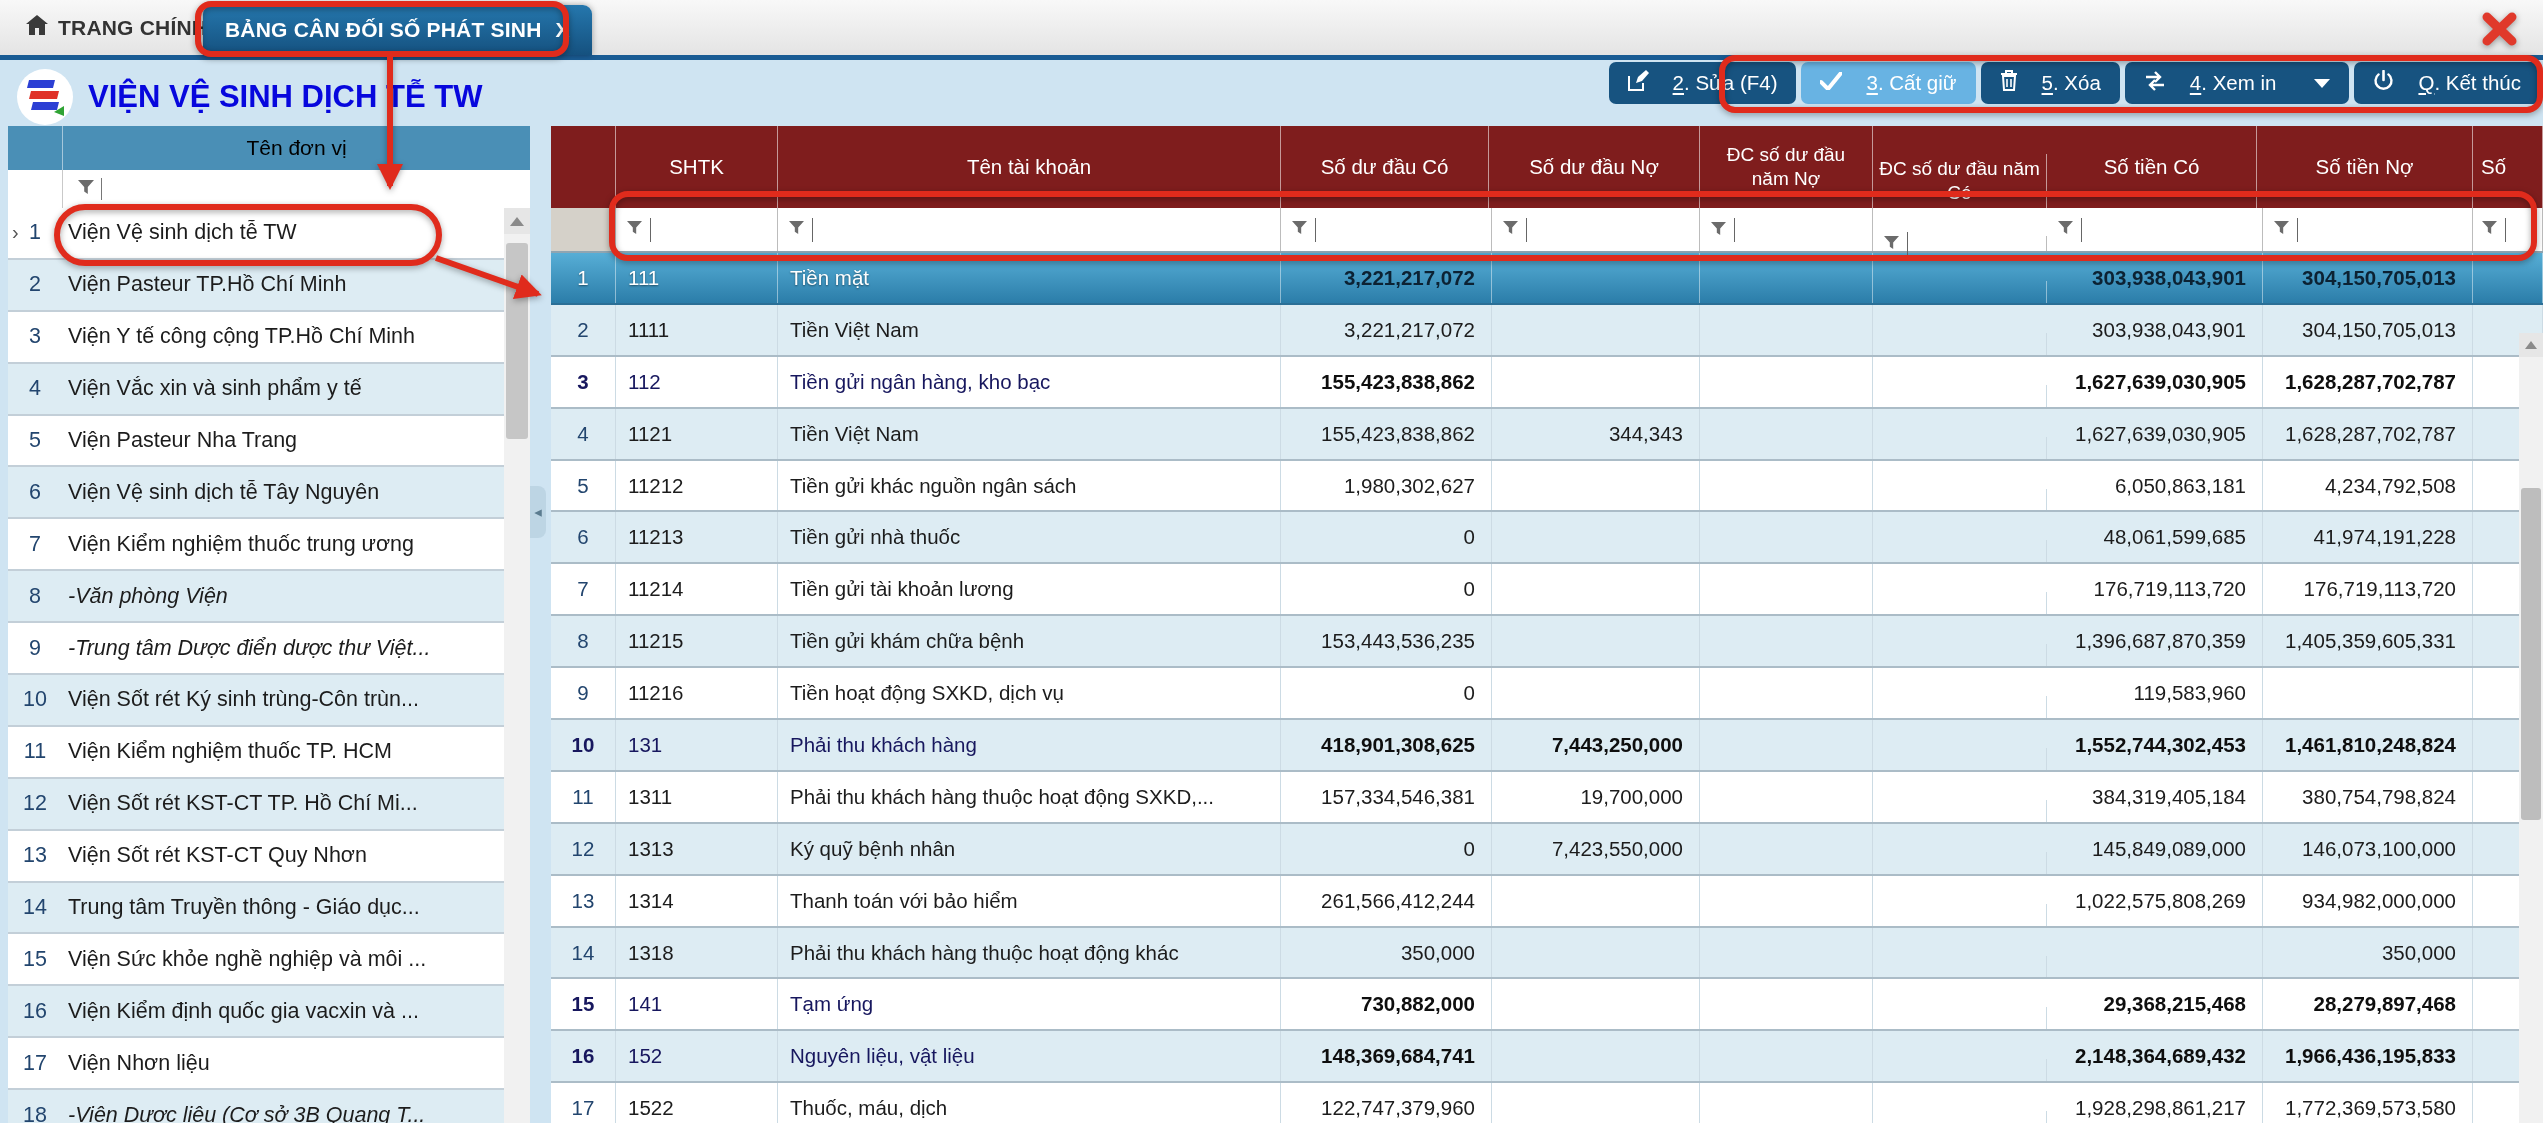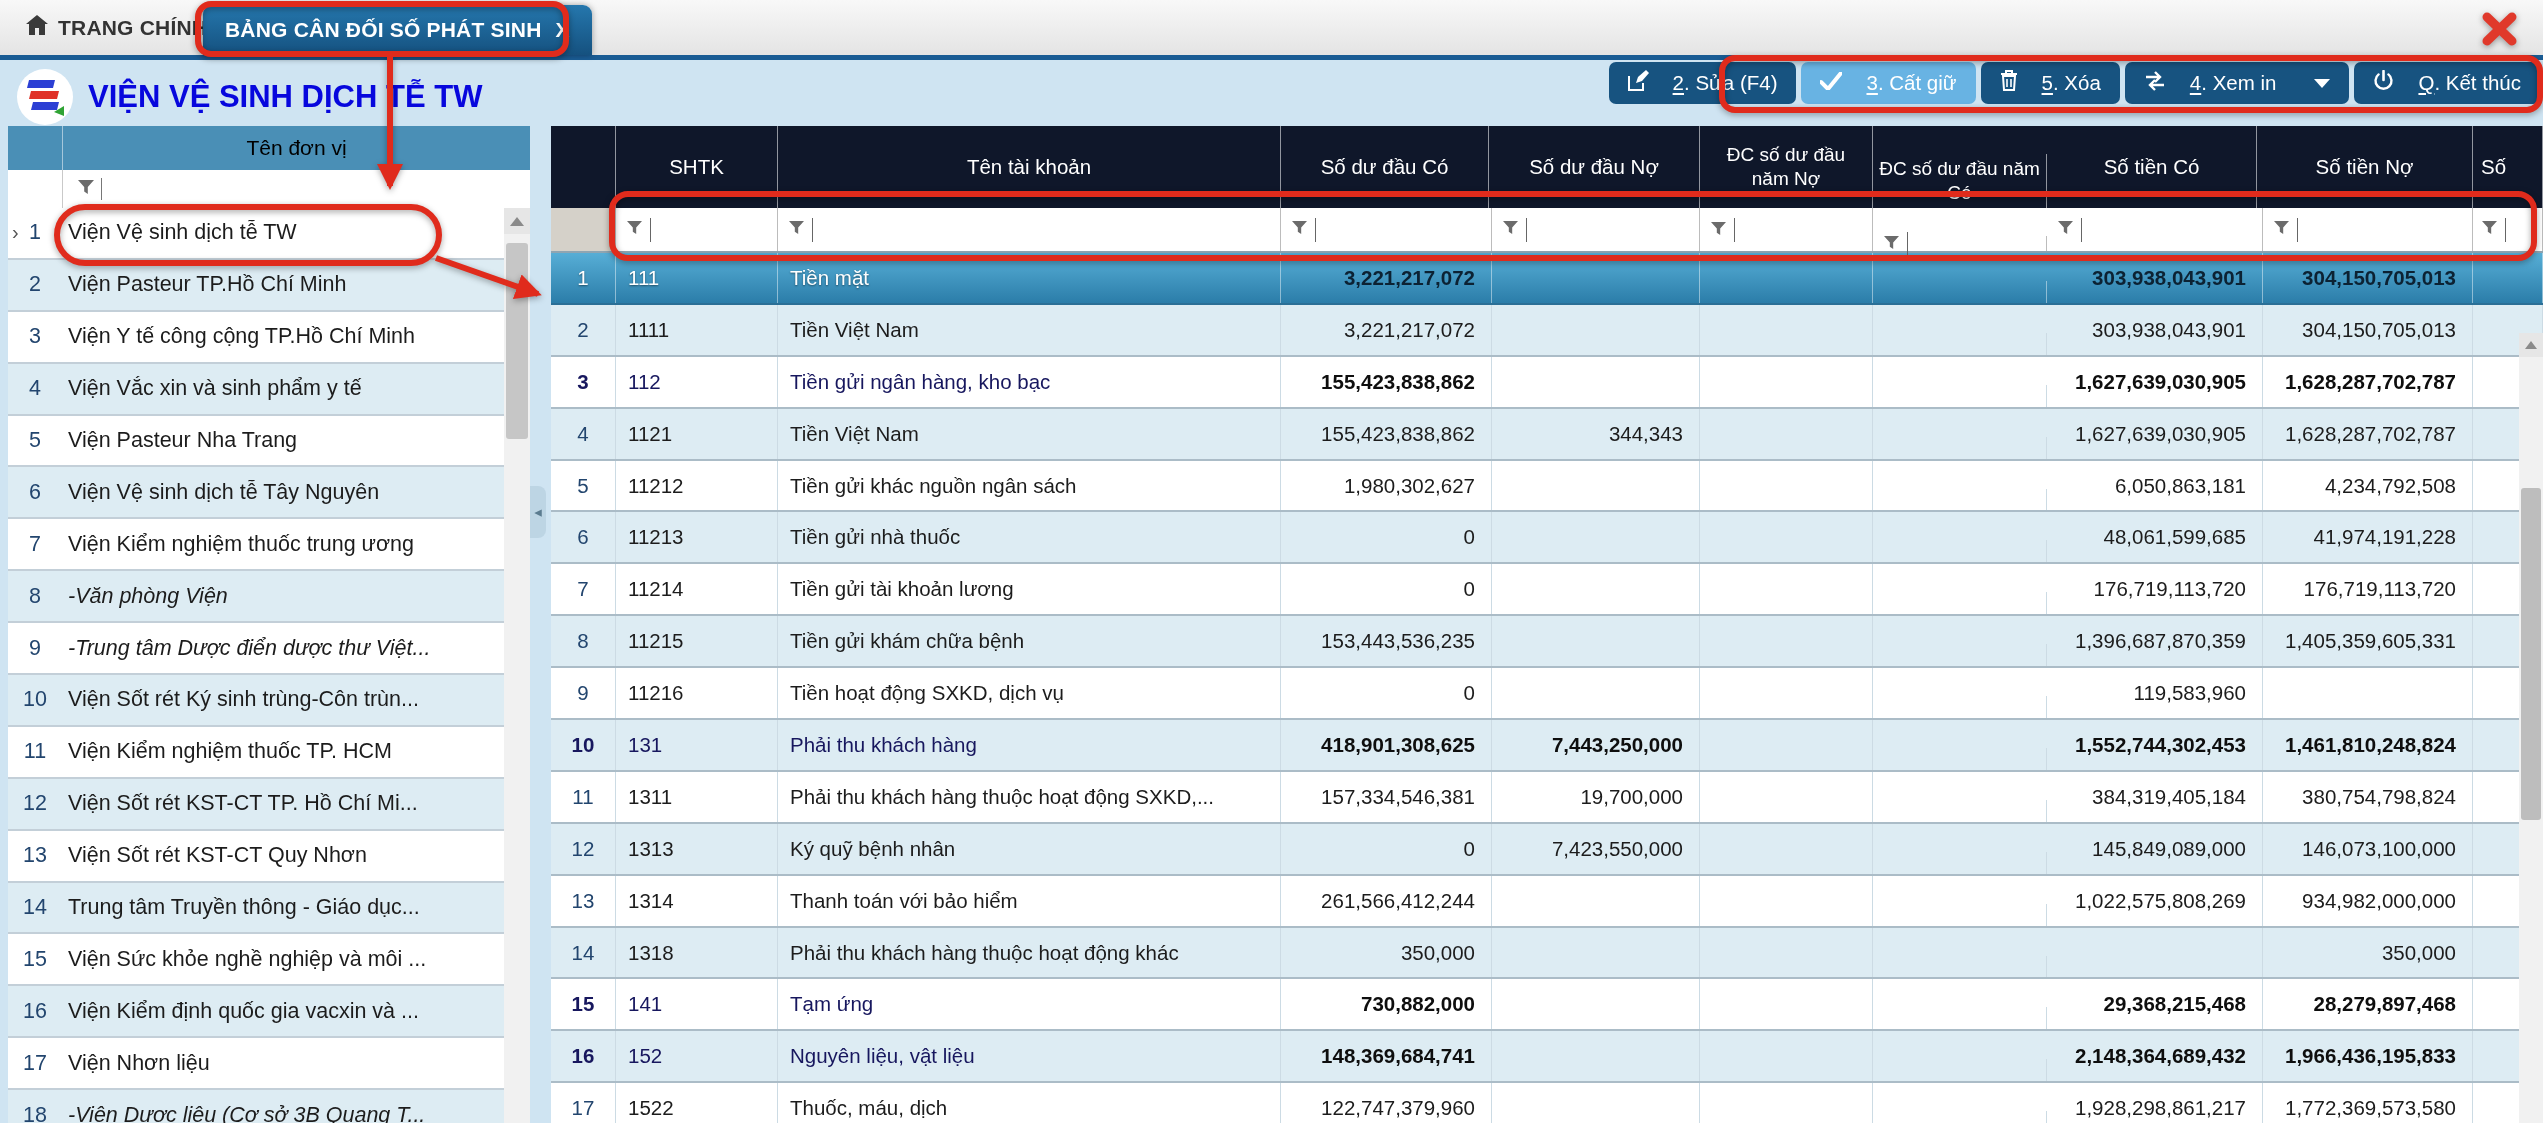--- a/index.html
+++ b/index.html
@@ -53,21 +53,21 @@
   .s-scroll .up{height:26px;display:flex;align-items:center;justify-content:center;background:#e6e6e6;}
   .s-scroll .up i{width:0;height:0;border-left:7px solid transparent;border-right:7px solid transparent;
     border-bottom:9px solid #8a8a8a;}
   .s-thumb{position:absolute;left:2px;width:22px;top:35px;height:196px;background:#c6c6c6;border-radius:3px;}
   
   .splitter{position:absolute;left:530px;top:126px;width:21px;height:997px;background:#cfe4f2;}
   .split-handle{position:absolute;left:0px;top:360px;width:16px;height:52px;background:#bdd5e4;
     border-radius:0 8px 8px 0;display:flex;align-items:center;justify-content:center;color:#5b7c90;font-size:15px;cursor:col-resize;}
   
   .main{position:absolute;left:551px;top:126px;width:1992px;height:997px;background:#fff;overflow:hidden;}
-  .m-header{height:82px;background:#0f172a;display:flex;}
+  .m-header{height:82px;background:#7f1d1d;display:flex;}
   .hcell{display:flex;align-items:center;justify-content:center;color:#fff;font-size:20.5px;
     border-right:1px solid rgba(255,255,255,.55);text-align:center;line-height:1.25;padding:0 6px;box-sizing:border-box;}
   .m-filter{height:43px;background:#fff;border-bottom:2px solid #8fa5b2;display:flex;}
   .fcell{display:flex;align-items:center;gap:7px;padding-left:10px;border-right:1px solid #bcbcbc;box-sizing:border-box;background:#fff;}
   .fcell.gray{background:#d5d1c9;}
   .fcell .caretline{display:inline-block;width:1px;height:24px;background:#666;}
   .m-rows{}
   .trow{height:49.9px;display:flex;border-bottom:2px solid #abbcc7;background:#fff;cursor:pointer;}
   .trow.alt{background:#ddecf3;}
   .tcell{display:flex;align-items:center;font-size:20.5px;color:#1c1c1c;

